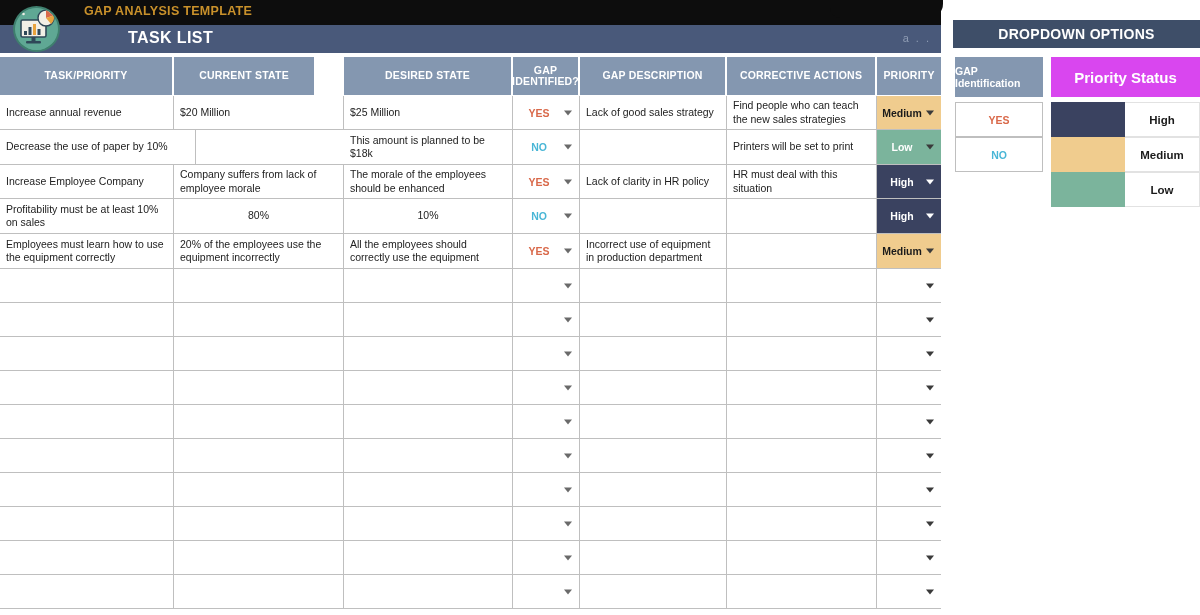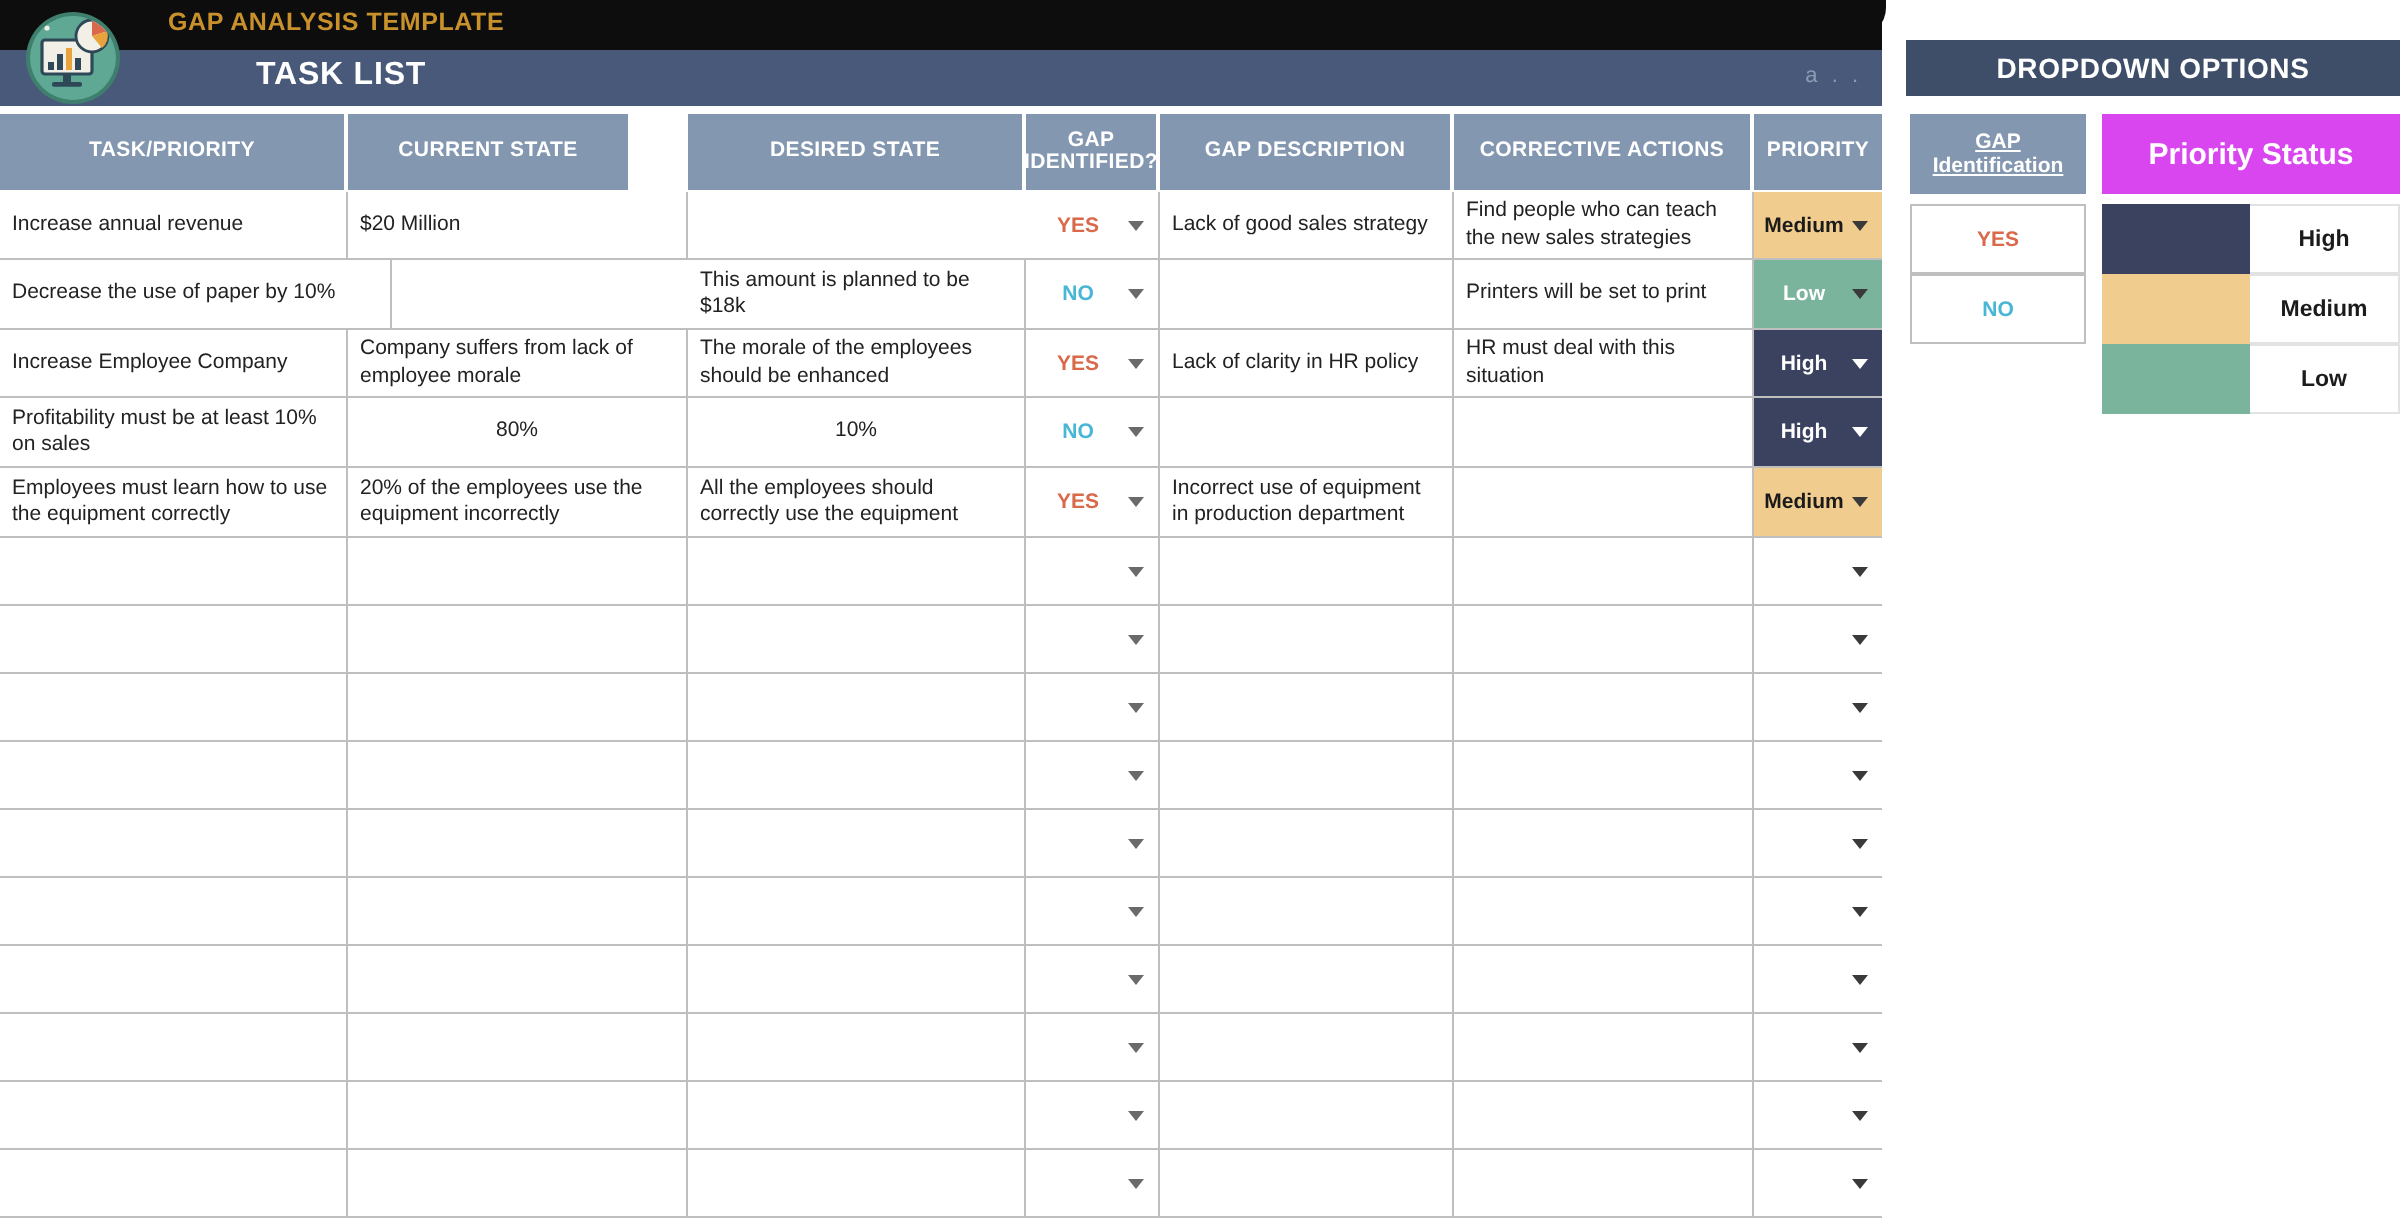--- a/index.html
+++ b/index.html
@@ -106,23 +106,22 @@
   
   .panel { position:absolute; left:953px; top:20px; width:247px; }
   .panel-title {
     position:absolute; left:0; top:0; width:247px; height:28px;
     background:#3E4E68; color:#fff; font-size:14px; font-weight:bold;
     display:flex; align-items:center; justify-content:center; letter-spacing:.3px;
   }
   .panel-head-gap {
     position:absolute; left:2px; top:37px; width:88px; height:40px;
     background:#8497B0; color:#fff; font-size:10.5px; font-weight:bold;
-    display:flex; align-items:center; justify-content:center; text-align:center;
+    display:flex; align-items:center; justify-content:center; 
     line-height:1.15;
-    text-decoration:underline;
   }
   .panel-head-pri {
     position:absolute; left:98px; top:37px; width:149px; height:40px;
     background:#d946ef; color:#fff; font-size:15px; font-weight:bold;
     display:flex; align-items:center; justify-content:center;
   }
   .gap-cell {
     position:absolute; left:2px; width:88px; height:35px;
     border:1px solid #BFBFBF; background:#fff;
     display:flex; align-items:center; justify-content:center;
@@ -179,20 +178,21 @@
         <div class="th" style="left: 513px; width: 67px;">GAP IDENTIFIED?</div>
         <div class="th" style="left: 580px; width: 147px;">GAP DESCRIPTION</div>
         <div class="th" style="left: 727px; width: 150px;">CORRECTIVE ACTIONS</div>
         <div class="th" style="left: 877px; width: 64px; border-right: none;">PRIORITY</div>
       </div>
 
     <div class="tbody">
         <div class="row" style="height: 34px;">
           <div class="cell left" style="left: 0px; width: 174px;">Increase annual revenue</div>
           <div class="cell left" style="left: 174px; width: 170px;">$20 Million</div>
+          <div class="cell left" style="left: 344px; width: 169px;">$25 Million</div>
           <div class="dd gap" style="left: 513px; width: 67px;">
             <span class="val yes" style="margin-right: 14px;">YES</span>
             <span class="caret"></span>
           </div>
           <div class="cell left" style="left: 580px; width: 147px;">Lack of good sales strategy</div>
           <div class="cell left" style="left: 727px; width: 150px;">Find people who can teach the new sales strategies</div>
           <div class="dd priority p-medium" style="left: 877px; width: 64px; border-right: none;">
             <span class="val" style="margin-right: 14px;">Medium</span>
             <span class="caret"></span>
           </div>

